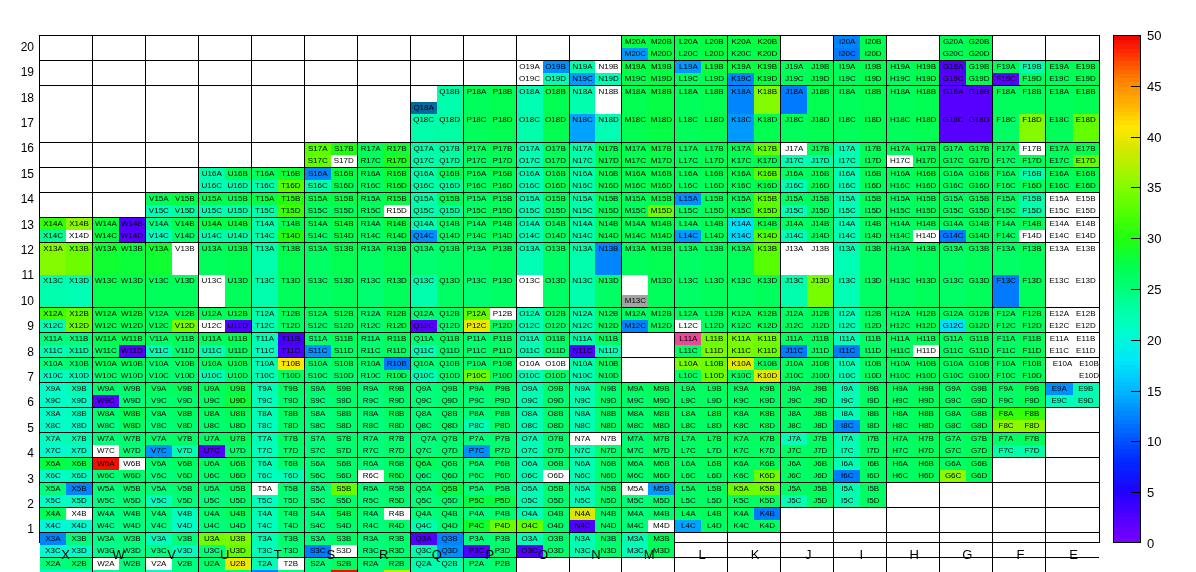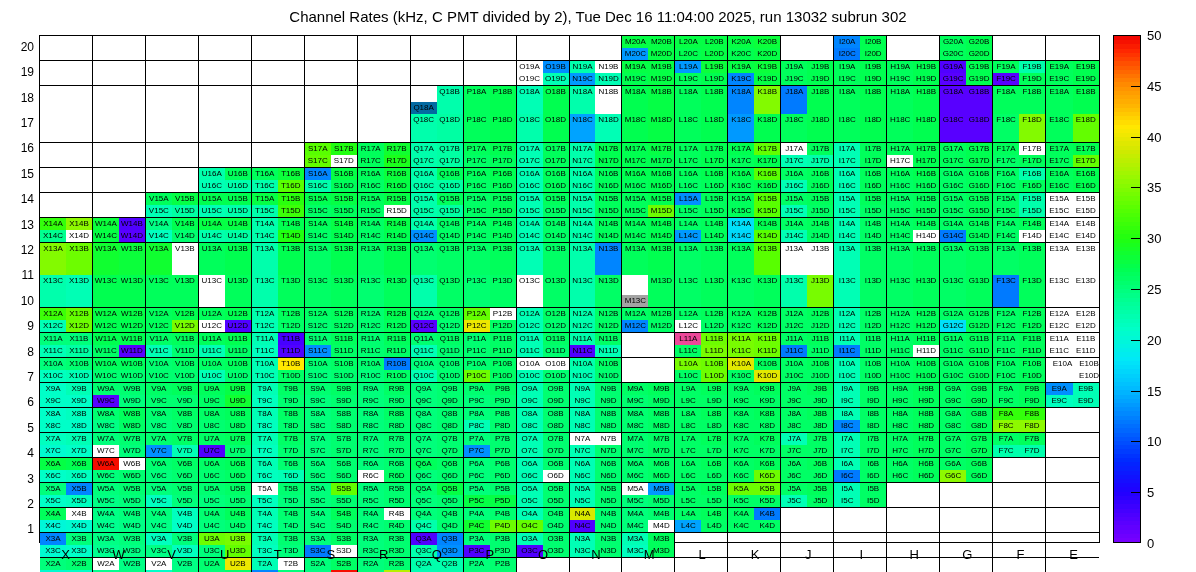--- a/index.html
+++ b/index.html
@@ -34,21 +34,20 @@
   #cbar .band{flex:1 1 auto;}
   #cbticks{position:absolute;left:1113px;top:35px;width:80px;height:508px;}
   .cbt{position:absolute;left:34px;font-size:13px;color:#000;transform:translateY(-50%);}
   .cbtick{position:absolute;left:18px;width:10px;height:1px;background:#000;}
 </style>
 </head>
 <body>
 
 <div id="root">
 
-  <div id="title">Channel Rates (kHz, C PMT divided by 2), Tue Dec 16 11:04:00 2025, run 13032 subrun 302</div>
 
   <div id="ylabels">
       <div class="ylab" style="top: 4.7px;">20</div>
       <div class="ylab" style="top: 30.1px;">19</div>
       <div class="ylab" style="top: 55.5px;">18</div>
       <div class="ylab" style="top: 80.9px;">17</div>
       <div class="ylab" style="top: 106.3px;">16</div>
       <div class="ylab" style="top: 131.7px;">15</div>
       <div class="ylab" style="top: 157.1px;">14</div>
       <div class="ylab" style="top: 182.5px;">13</div>
@@ -3448,21 +3447,21 @@
             <span>R7B</span>
           </div>
           <div class="sub" style="background: rgb(0, 255, 123);">
             <span>R7C</span>
           </div>
           <div class="sub" style="background: rgb(0, 255, 112);">
             <span>R7D</span>
           </div>
         </div>
         <div class="gcell">
-          <div class="sub" style="background: rgb(0, 255, 123);">
+          <div class="sub" style="background: rgb(0, 255, 123); text-align: right;">
             <span>Q7A</span>
           </div>
           <div class="sub" style="background: rgb(0, 255, 112);">
             <span>Q7B</span>
           </div>
           <div class="sub" style="background: rgb(0, 255, 123);">
             <span>Q7C</span>
           </div>
           <div class="sub" style="background: rgb(0, 255, 112);">
             <span>Q7D</span>

